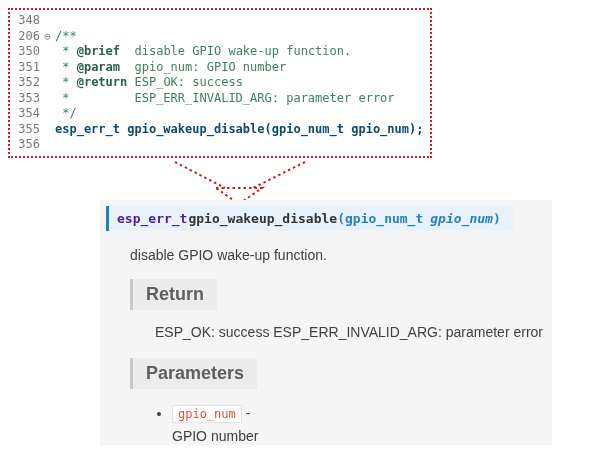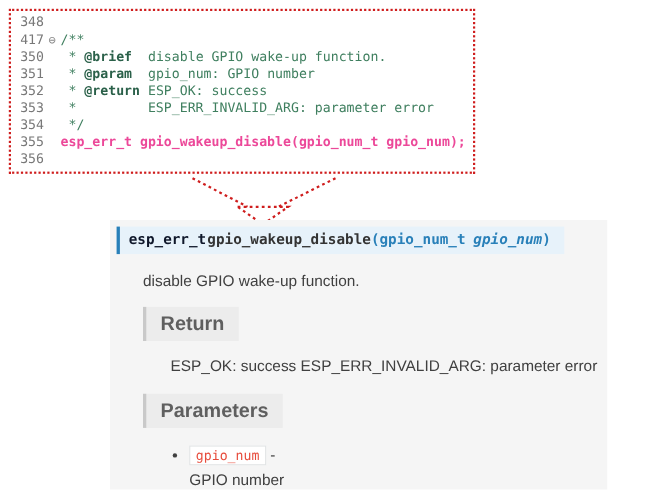--- a/index.html
+++ b/index.html
@@ -12,36 +12,36 @@
     position:absolute; left:8px; top:8px; width:424px;
     border:2px dotted #cf1d1d; background:#ffffff; padding:3px 4px;
   }
   .code-line { display:flex; height:15.5px; line-height:15.5px;
     font-family:"DejaVu Sans Mono", monospace; font-size:12px; }
   .gutter { flex:0 0 26px; width:26px; text-align:right; color:#787878; }
   .fold { flex:0 0 15px; width:15px; text-align:center; color:#8a8a8a; font-size:11px; line-height:15px; }
   .code-text { white-space:pre; }
   .cmt { color:#3f7f5f; white-space:pre; }
   .doc-tag { color:#2a6049; font-weight:bold; white-space:pre; }
-  .code-plain { color:#ec4899; font-weight:bold; white-space:pre;text-align:right; }
+  .code-plain { color:#0c4a6e; font-weight:bold; white-space:pre;text-align:right; }
 
   
   .arrow-svg { position:absolute; left:150px; top:161px; }
 
   
   .doc-panel {
     position:absolute; left:100px; top:200px; width:492px; height:245px;
     background:#f5f5f5; padding:6px;
   }
   .signature {
     display:inline-block; background:#e7f2fa; border-left:3px solid #2980b9;
     padding:5px 12px 5px 8px; font-family:"DejaVu Sans Mono", monospace;
     font-size:13px; font-weight:bold; white-space:nowrap;
   }
-  .sig-type { color:#0f172a; text-decoration:none;margin-top:25px; }
+  .sig-type { color:#4c1d95; text-decoration:none;margin-top:25px; }
   .sig-name { color:#333333; margin-left:1px; }
   .sig-paren, .sig-ptype { color:#2980b9; }
   .sig-ptype { text-decoration:none; }
   .sig-pname { color:#2980b9; font-style:italic; margin-left:7px; }
 
   .doc-body { margin:16px 0 0 24px; color:#404040; font-size:14px; }
   .desc { margin:0 0 16px 0; }
   .rubric {
     display:table; background:#ececec; border-left:3px solid #c9c9c9;
     padding:5px 13px; color:#5f5f5f; font-weight:bold; font-size:18px;
@@ -65,21 +65,21 @@
 
   <div class="code-box">
 
     <div class="code-line">
       <span class="gutter">348</span>
       <span class="fold"></span>
       <span class="code-text"></span>
     </div>
 
     <div class="code-line">
-      <span class="gutter">417</span>
+      <span class="gutter">206</span>
       <span class="fold">⊖</span>
       <span class="code-text"><span class="cmt">/**</span></span>
     </div>
 
     <div class="code-line">
       <span class="gutter">350</span>
       <span class="fold"></span>
       <span class="code-text"><span class="cmt"> * </span><span class="doc-tag">@brief</span><span class="cmt">  disable GPIO wake-up function.</span></span>
     </div>
 

